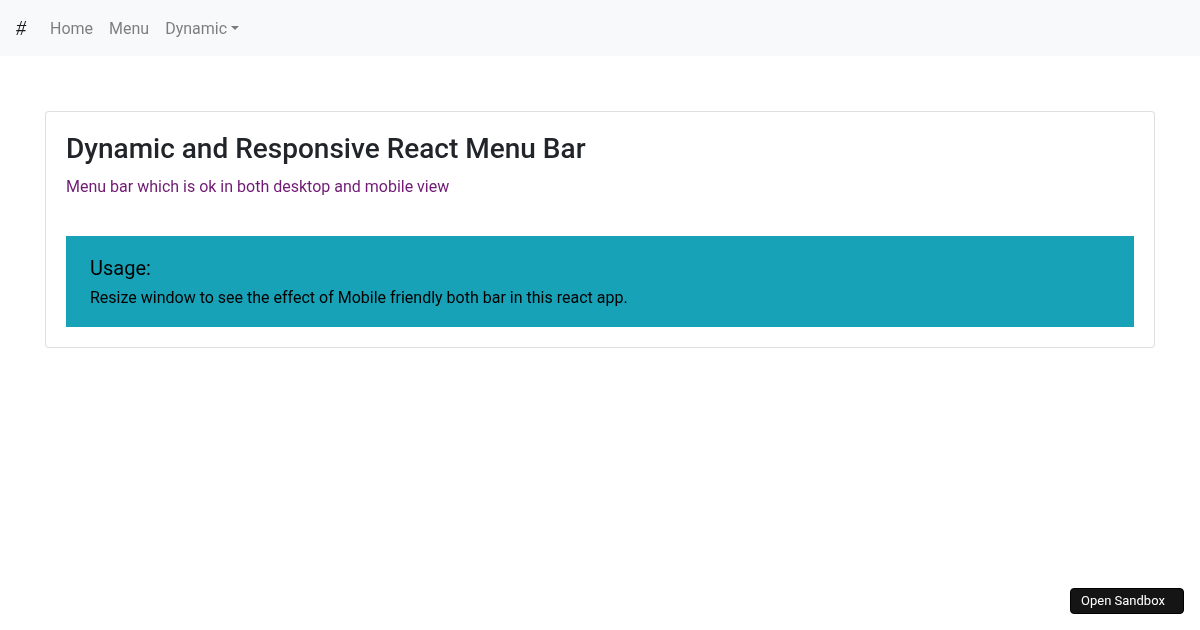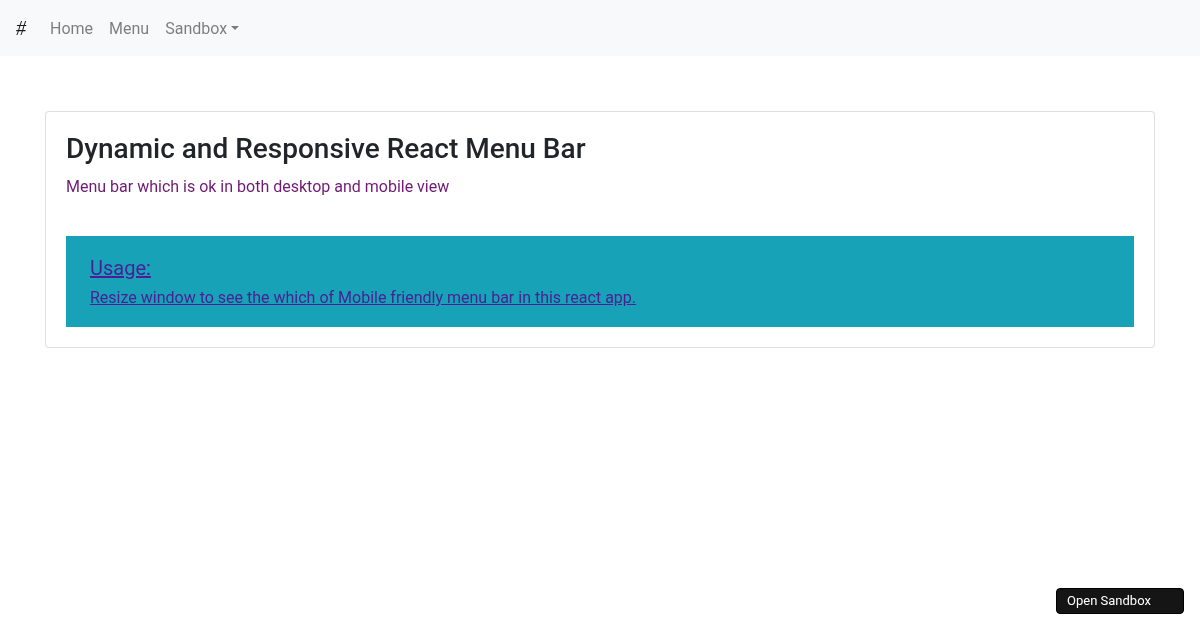--- a/index.html
+++ b/index.html
@@ -79,25 +79,24 @@
       font-weight: 500;
       margin-bottom: 0.75rem;
     }
     .card-subline {
       font-size: 1rem;
       margin-bottom: 0;
       color: #701a75;
     }
     .usage-box {
       background-color: #17a2b8;
-      color: #4c1d95;
+      color: #000000;
       border-radius: 0;
       padding: 1.25rem 1.5rem;
       margin-top: 2.5rem;
-      text-decoration: underline;
     }
     .usage-title {
       font-size: 1.25rem;
       font-weight: 400;
       margin-bottom: 0.5rem;
     }
     .usage-text {
       font-size: 1rem;
       margin: 0;
     }
@@ -105,21 +104,21 @@
       position: absolute;
       right: 16px;
       bottom: 16px;
       background: #151515;
       color: #fff;
       border: 1px solid #000;
       border-radius: 4px;
       padding: 4px 10px;
       font-size: 13px;
       line-height: 1.2;
-      width: 128px;
+      width: 114px;
       text-align: left;
       font-family: inherit;
       cursor: pointer;
     }
     .hash-icon {
       font-family: Georgia, serif;
       font-style: italic;
       font-weight: 500;
     }
   </style>
@@ -132,33 +131,33 @@
   </a>
   <ul class="navbar-nav">
     <li class="nav-item">
       <a class="nav-link">Home</a>
     </li>
     <li class="nav-item">
       <a class="nav-link">Menu</a>
     </li>
     <li class="nav-item">
       <a class="nav-link">
-        <span>Sandbox</span>
+        <span>Dynamic</span>
         <span class="dropdown-caret"></span>
       </a>
     </li>
   </ul>
 </nav>
 
 <div class="container mt-5">
   <div class="card">
     <div class="card-body">
       <h2 class="card-title">Dynamic and Responsive React Menu Bar</h2>
       <p class="card-subline">Menu bar which is ok in both desktop and mobile view</p>
       <div class="usage-box">
         <div class="usage-title">Usage:</div>
-        <p class="usage-text">Resize window to see the which of Mobile friendly menu bar in this react app.</p>
+        <p class="usage-text">Resize window to see the effect of Mobile friendly both bar in this react app.</p>
       </div>
     </div>
   </div>
 </div>
 
 <button class="open-sandbox">Open Sandbox</button>
 
 </body></html>

